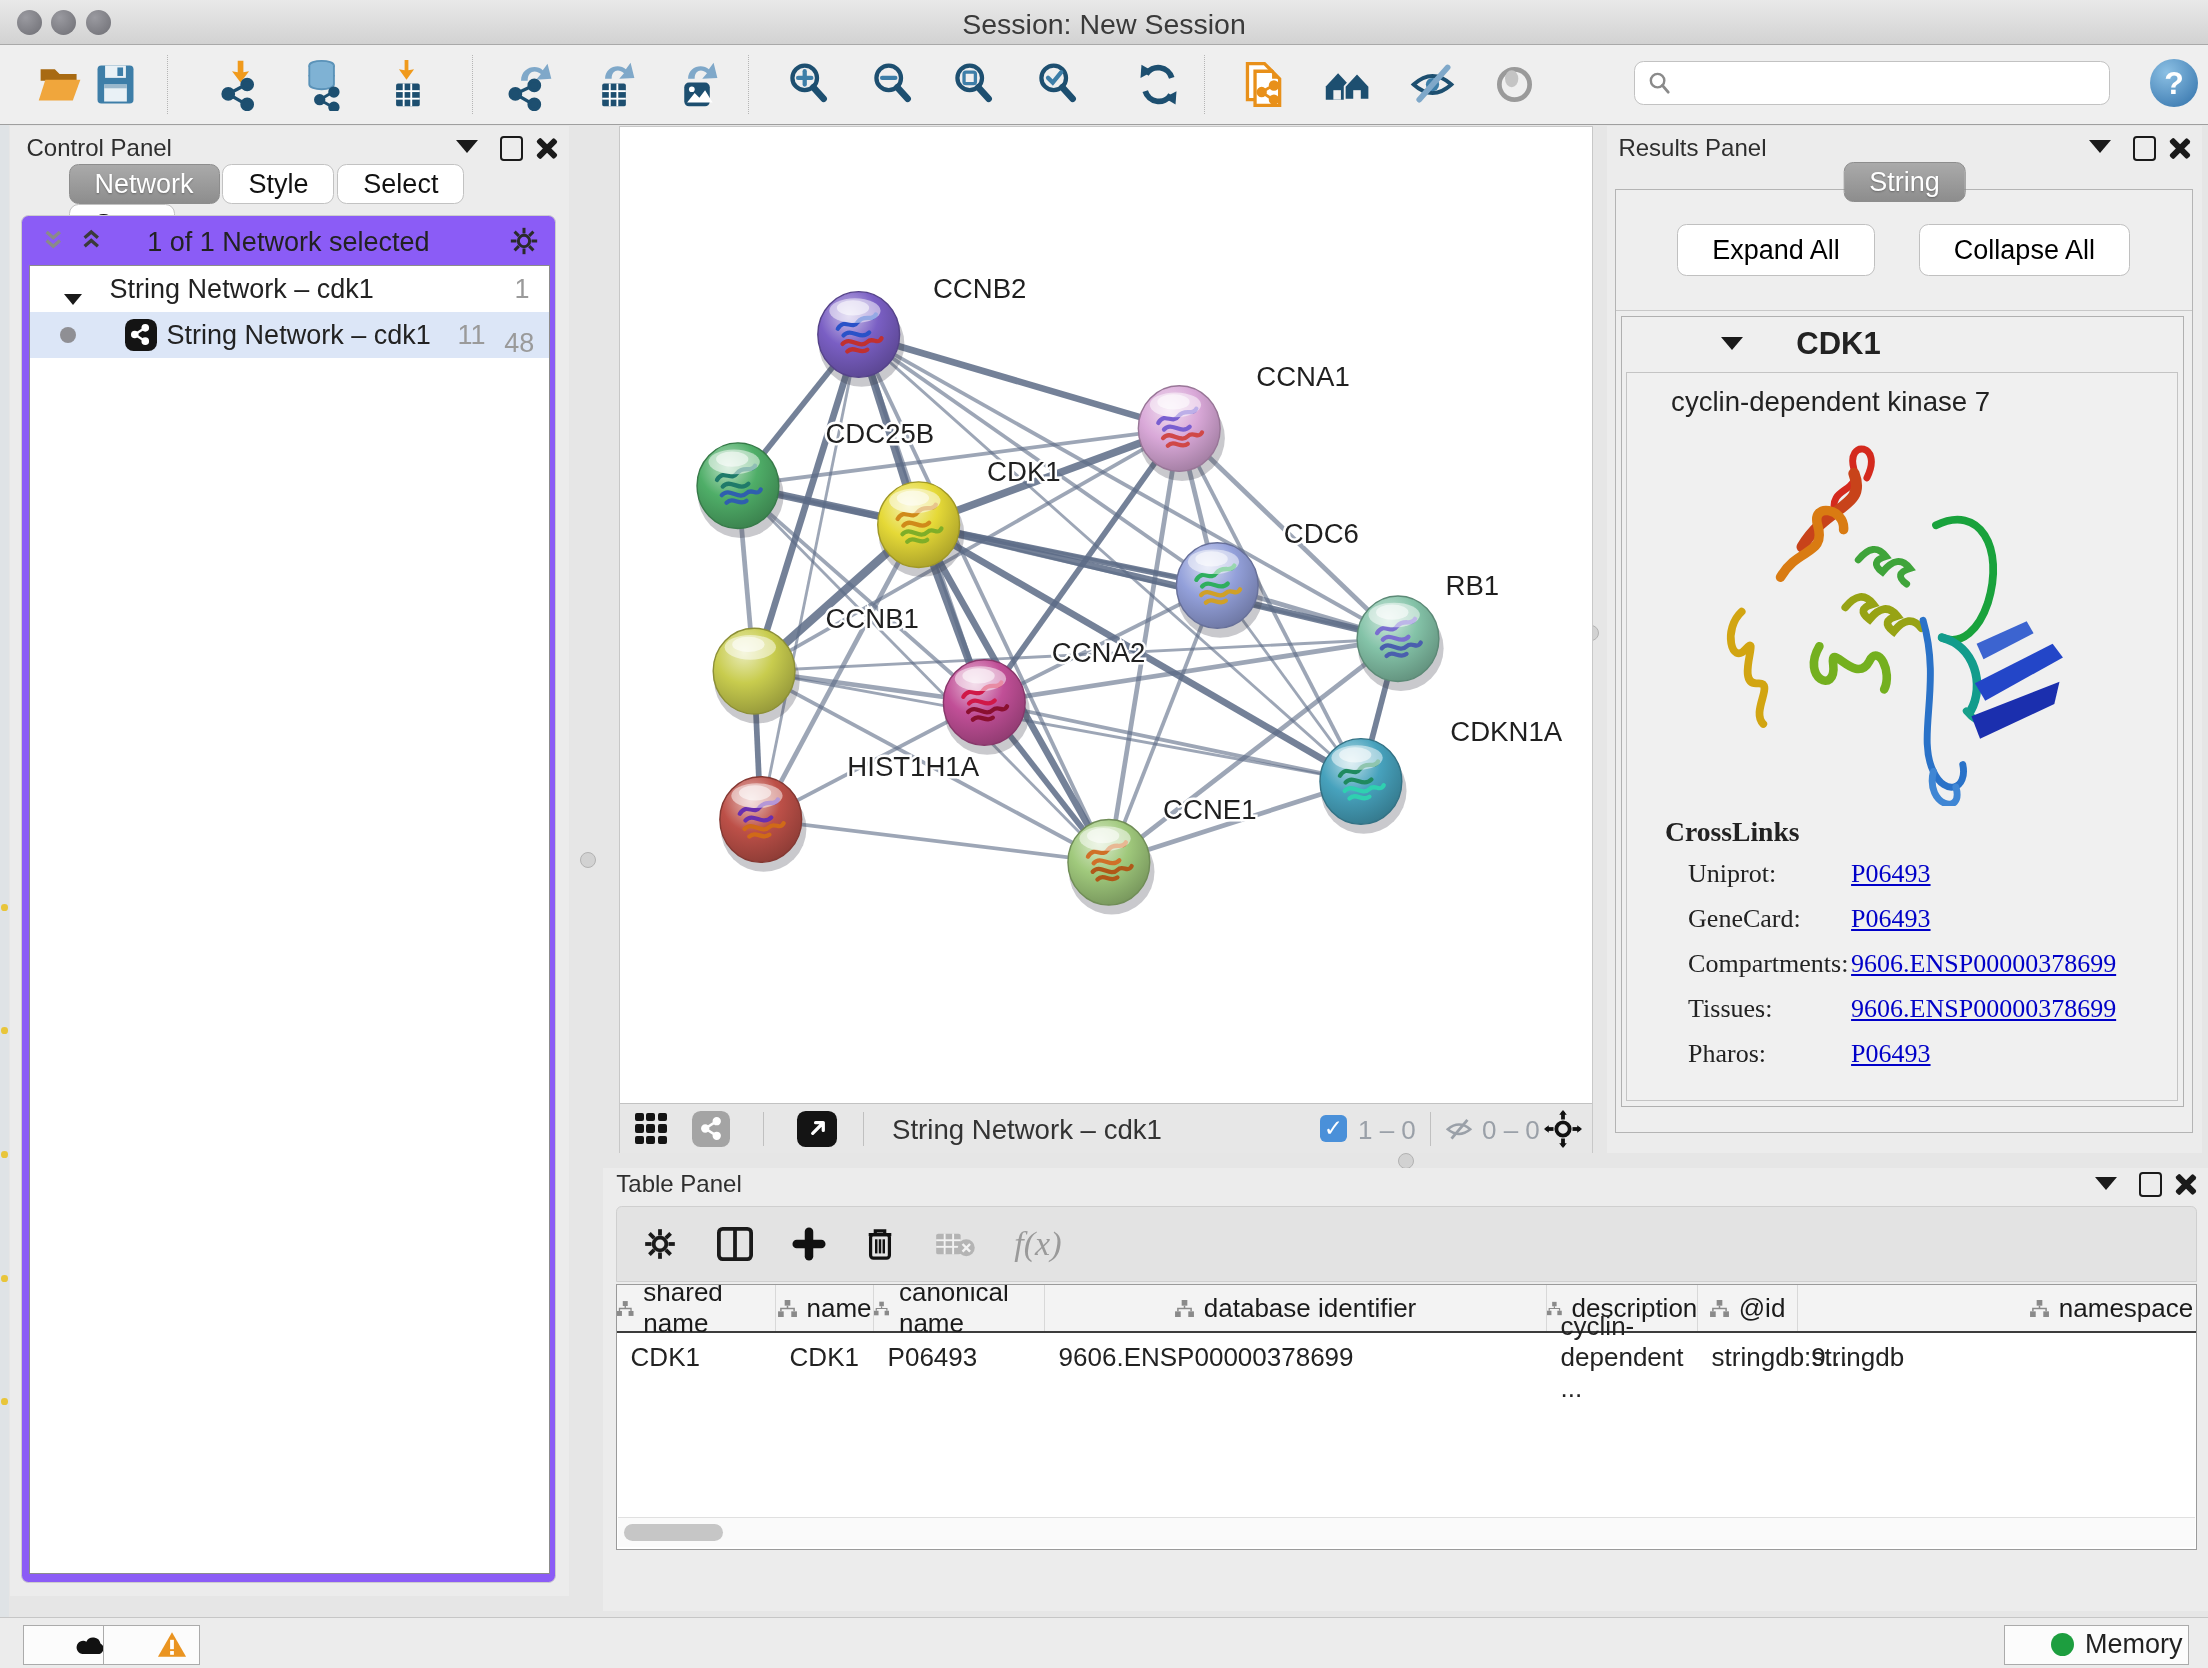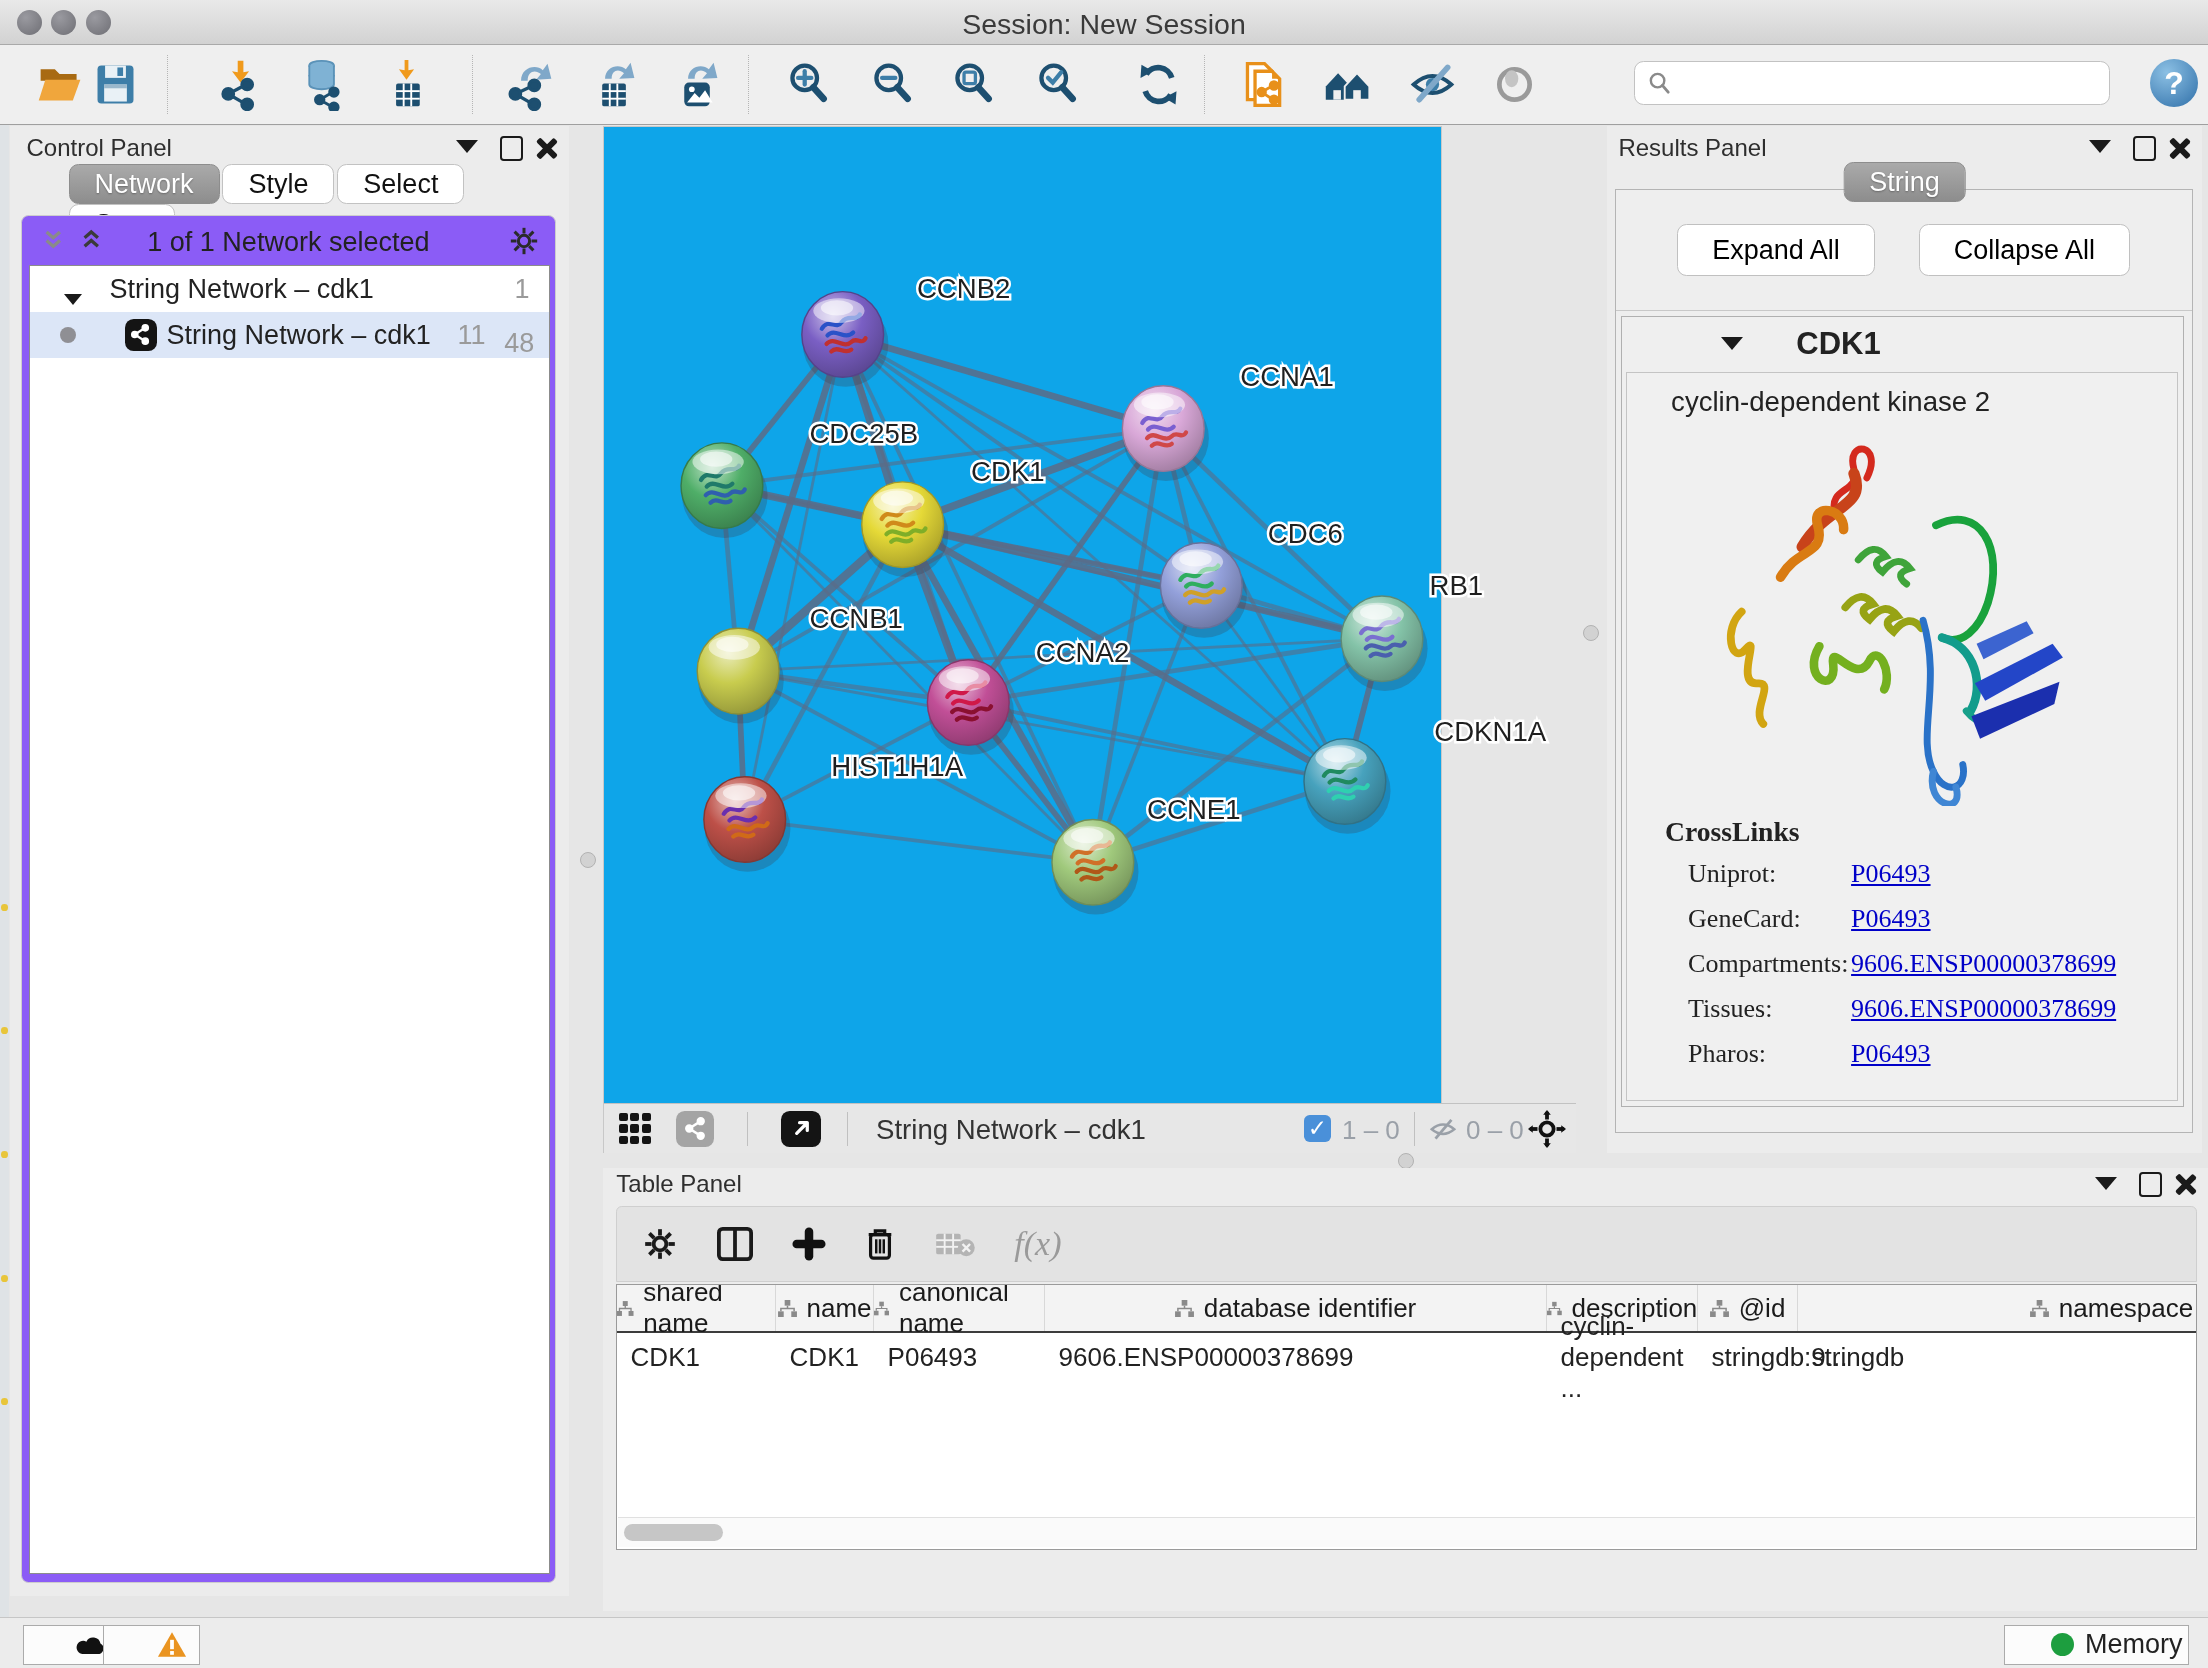--- a/index.html
+++ b/index.html
@@ -36,21 +36,21 @@
   #control-panel{left:9.5px;top:126px;width:559px;height:1470px;background:#ececec;}
   #cp-tabs{left:59px;top:38px;}
   #cp-box{left:11.4px;top:89px;width:535px;height:1368px;background:#8b5cf6;border:1px solid #cdcdcd;border-radius:7.6px;box-sizing:border-box;}
   #cp-selrow{left:0;top:3.8px;width:100%;height:42px;}
   #cp-status{width:100%;text-align:center;top:7.6px;font-size:27px;color:#222;}
   #cp-list{left:6.7px;top:49px;width:519px;height:1307px;background:#fff;border:1px solid #8c8c8c;}
   .cp-row{position:relative;width:100%;height:46px;font-size:27px;}
   .cp-row.selected{background:#dce6f7;}
   .cp-count{position:absolute;color:#9a9a9a;}
   
-  #network-panel{left:603px;top:126px;width:839px;height:1027px;background:#0ea5e9;border:1px solid #c8c8c8;box-sizing:border-box;}
+  #network-panel{left:619px;top:126px;width:974px;height:1027px;background:#ffffff;border:1px solid #c8c8c8;box-sizing:border-box;}
   #net-canvas{left:0;top:0;width:972px;height:976px;}
   #net-bar{left:0;top:976px;width:972px;height:49px;background:#e7e7e7;border-top:1px solid #c2c2c2;}
   .nb-div{top:7.6px;height:34px;width:0;border-left:1px solid #c0c0c0;}
   #nb-title{top:9.5px;font-size:27.6px;color:#333;}
   .nb-count{top:10.5px;font-size:26px;color:#9aa0a8;}
   .blk-icon{border-radius:8.6px;background:#141414;display:flex;align-items:center;justify-content:center;}
   #nb-grid{left:15px;top:8.6px;width:32px;height:32px;display:grid;grid-template-columns:repeat(3,8.6px);grid-template-rows:repeat(3,8.6px);gap:2.9px;}
   #nb-grid span{background:#141414;border-radius:1.9px;}
   #nb-share{left:72px;top:6.7px;width:38px;height:36px;border-radius:8.6px;background:#a4a4a4;display:flex;align-items:center;justify-content:center;}
   #nb-arrow{left:177px;top:6.7px;width:40px;height:36px;}
@@ -652,21 +652,21 @@
     <div id="rp-btnrow" class="abs">
       <button class="rp-btn">Expand All</button>
       <button class="rp-btn">Collapse All</button>
     </div>
     <div id="rp-section" class="abs">
       <div id="rp-sec-hdr" class="abs">
         <span style="margin-left:99px" class="tri-down"></span>
         <span id="rp-entry-name">CDK1</span>
       </div>
       <div id="rp-detail" class="abs">
-        <span id="rp-desc" class="abs">cyclin-dependent kinase 2</span>
+        <span id="rp-desc" class="abs">cyclin-dependent kinase 7</span>
         <svg id="protein" class="abs" width="371" height="380" viewBox="0 0 400 440">
           <g fill="none" stroke-linecap="round">
             <path d="M175 60 C195 20 150 15 160 50 C168 78 130 70 138 100" stroke="#d42a1e" stroke-width="8"></path>
             <path d="M100 140 C130 90 175 95 160 55" stroke="#c8431a" stroke-width="13"></path>
             <path d="M75 175 C95 140 128 150 118 115 C110 88 150 95 148 120" stroke="#d97b12" stroke-width="11"></path>
             <path d="M30 215 C8 235 18 278 35 258 C52 238 22 300 48 298 C70 296 40 330 55 345" stroke="#d2a512" stroke-width="9"></path>
             <path d="M165 155 q18 -22 32 -4 q-20 6 -4 18 q18 -22 32 -4 q-20 6 -4 18" stroke="#3fa43a" stroke-width="8"></path>
             <path d="M150 210 q18 -22 32 -4 q-20 6 -4 18 q18 -22 32 -4 q-20 6 -4 18 q18 -22 32 -4" stroke="#97a314" stroke-width="9"></path>
             <path d="M255 115 C305 90 335 140 315 205 C305 235 285 255 262 245" stroke="#19a23c" stroke-width="9"></path>
             <path d="M262 245 C300 255 312 300 295 330" stroke="#129c8c" stroke-width="10"></path>

